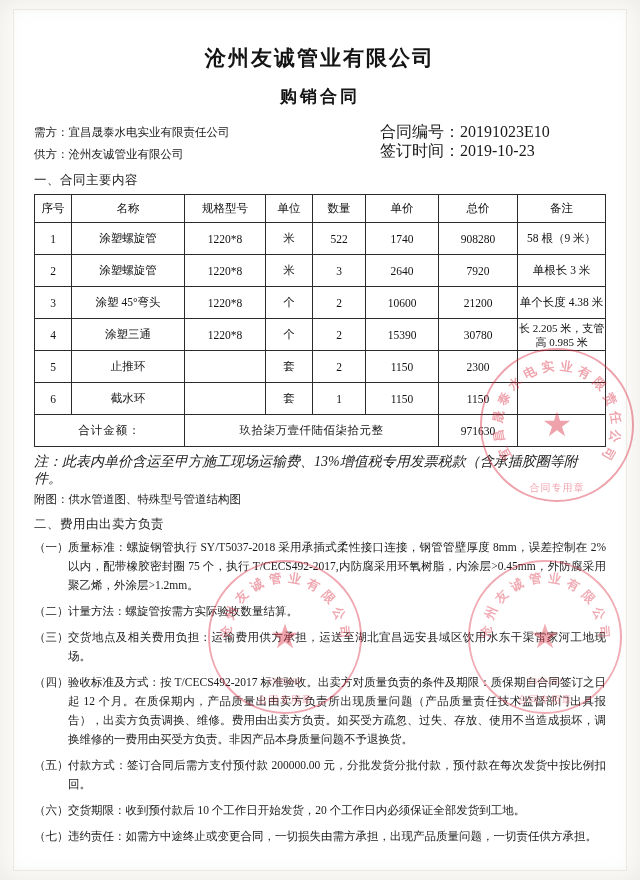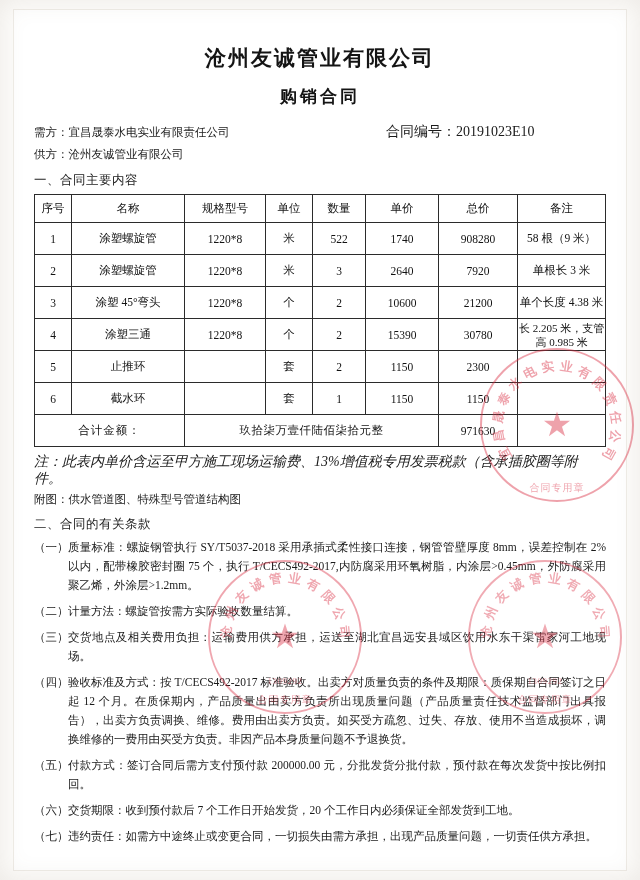--- a/index.html
+++ b/index.html
@@ -56,24 +56,24 @@
   
   .meta-block {
     position: relative;
     font-size: 11.5px;
     line-height: 20px;
     margin-bottom: 6px;
   }
   .party-line { margin: 2px 0; }
   .meta-right {
     position: absolute;
-    right: 10px;
+    right: 16px;
     top: 0;
     width: 210px;
-    font-size: 14px;
+    font-size: 16px;
     line-height: 19px;
   }
   .meta-right div { white-space: nowrap; }
 
   
   .section-head {
     font-size: 12.5px;
     font-weight: normal;
     margin: 8px 0 5px 0;
     letter-spacing: 0.5px;
@@ -224,20 +224,23 @@
       <div class="party-line">
         <span>需方：</span><span>宜昌晟泰水电实业有限责任公司</span>
       </div>
       <div class="party-line">
         <span>供方：</span><span>沧州友诚管业有限公司</span>
       </div>
       <div class="meta-right">
         <div>
           <span>合同编号：</span><span>20191023E10</span>
         </div>
+        <div>
+          <span>签订时间：</span><span>2019-10-23</span>
+        </div>
       </div>
     </div>
 
     <div class="section-head">一、合同主要内容</div>
 
     <table class="goods">
       <thead>
         <tr>
           <th class="c-no">序号</th>
           <th class="c-name">名称</th>
@@ -316,21 +319,21 @@
           <td>971630</td>
           <td></td>
         </tr>
       </tbody>
     </table>
 
     <div class="note">注：此表内单价含运至甲方施工现场运输费、13%增值税专用发票税款（含承插胶圈等附件。</div>
 
     <div class="attach">附图：供水管道图、特殊型号管道结构图</div>
 
-    <div class="section-head">二、合同的有关条款</div>
+    <div class="section-head">二、费用由出卖方负责</div>
 
     <div class="clause-list">
       <div class="clause">
         <span class="num">（一）</span>
         <span class="body">质量标准：螺旋钢管执行 SY/T5037-2018 采用承插式柔性接口连接，钢管管壁厚度 8mm，误差控制在 2%以内，配带橡胶密封圈 75 个，执行 T/CECS492-2017,内防腐采用环氧树脂，内涂层&gt;0.45mm，外防腐采用聚乙烯，外涂层&gt;1.2mm。</span>
       </div>
       <div class="clause">
         <span class="num">（二）</span>
         <span class="body">计量方法：螺旋管按需方实际验收数量结算。</span>
       </div>
@@ -341,21 +344,21 @@
       <div class="clause">
         <span class="num">（四）</span>
         <span class="body">验收标准及方式：按 T/CECS492-2017 标准验收。出卖方对质量负责的条件及期限：质保期自合同签订之日起 12 个月。在质保期内，产品质量出由卖方负责所出现质量问题（产品质量责任技术监督部门出具报告），出卖方负责调换、维修。费用由出卖方负责。如买受方疏忽、过失、存放、使用不当造成损坏，调换维修的一费用由买受方负责。非因产品本身质量问题不予退换货。</span>
       </div>
       <div class="clause">
         <span class="num">（五）</span>
         <span class="body">付款方式：签订合同后需方支付预付款 200000.00 元，分批发货分批付款，预付款在每次发货中按比例扣回。</span>
       </div>
       <div class="clause">
         <span class="num">（六）</span>
-        <span class="body">交货期限：收到预付款后 7 个工作日开始发货，20 个工作日内必须保证全部发货到工地。</span>
+        <span class="body">交货期限：收到预付款后 10 个工作日开始发货，20 个工作日内必须保证全部发货到工地。</span>
       </div>
       <div class="clause">
         <span class="num">（七）</span>
         <span class="body">违约责任：如需方中途终止或变更合同，一切损失由需方承担，出现产品质量问题，一切责任供方承担。</span>
       </div>
     </div>
 
   </div>
 
   <div class="stamp stamp-1">

